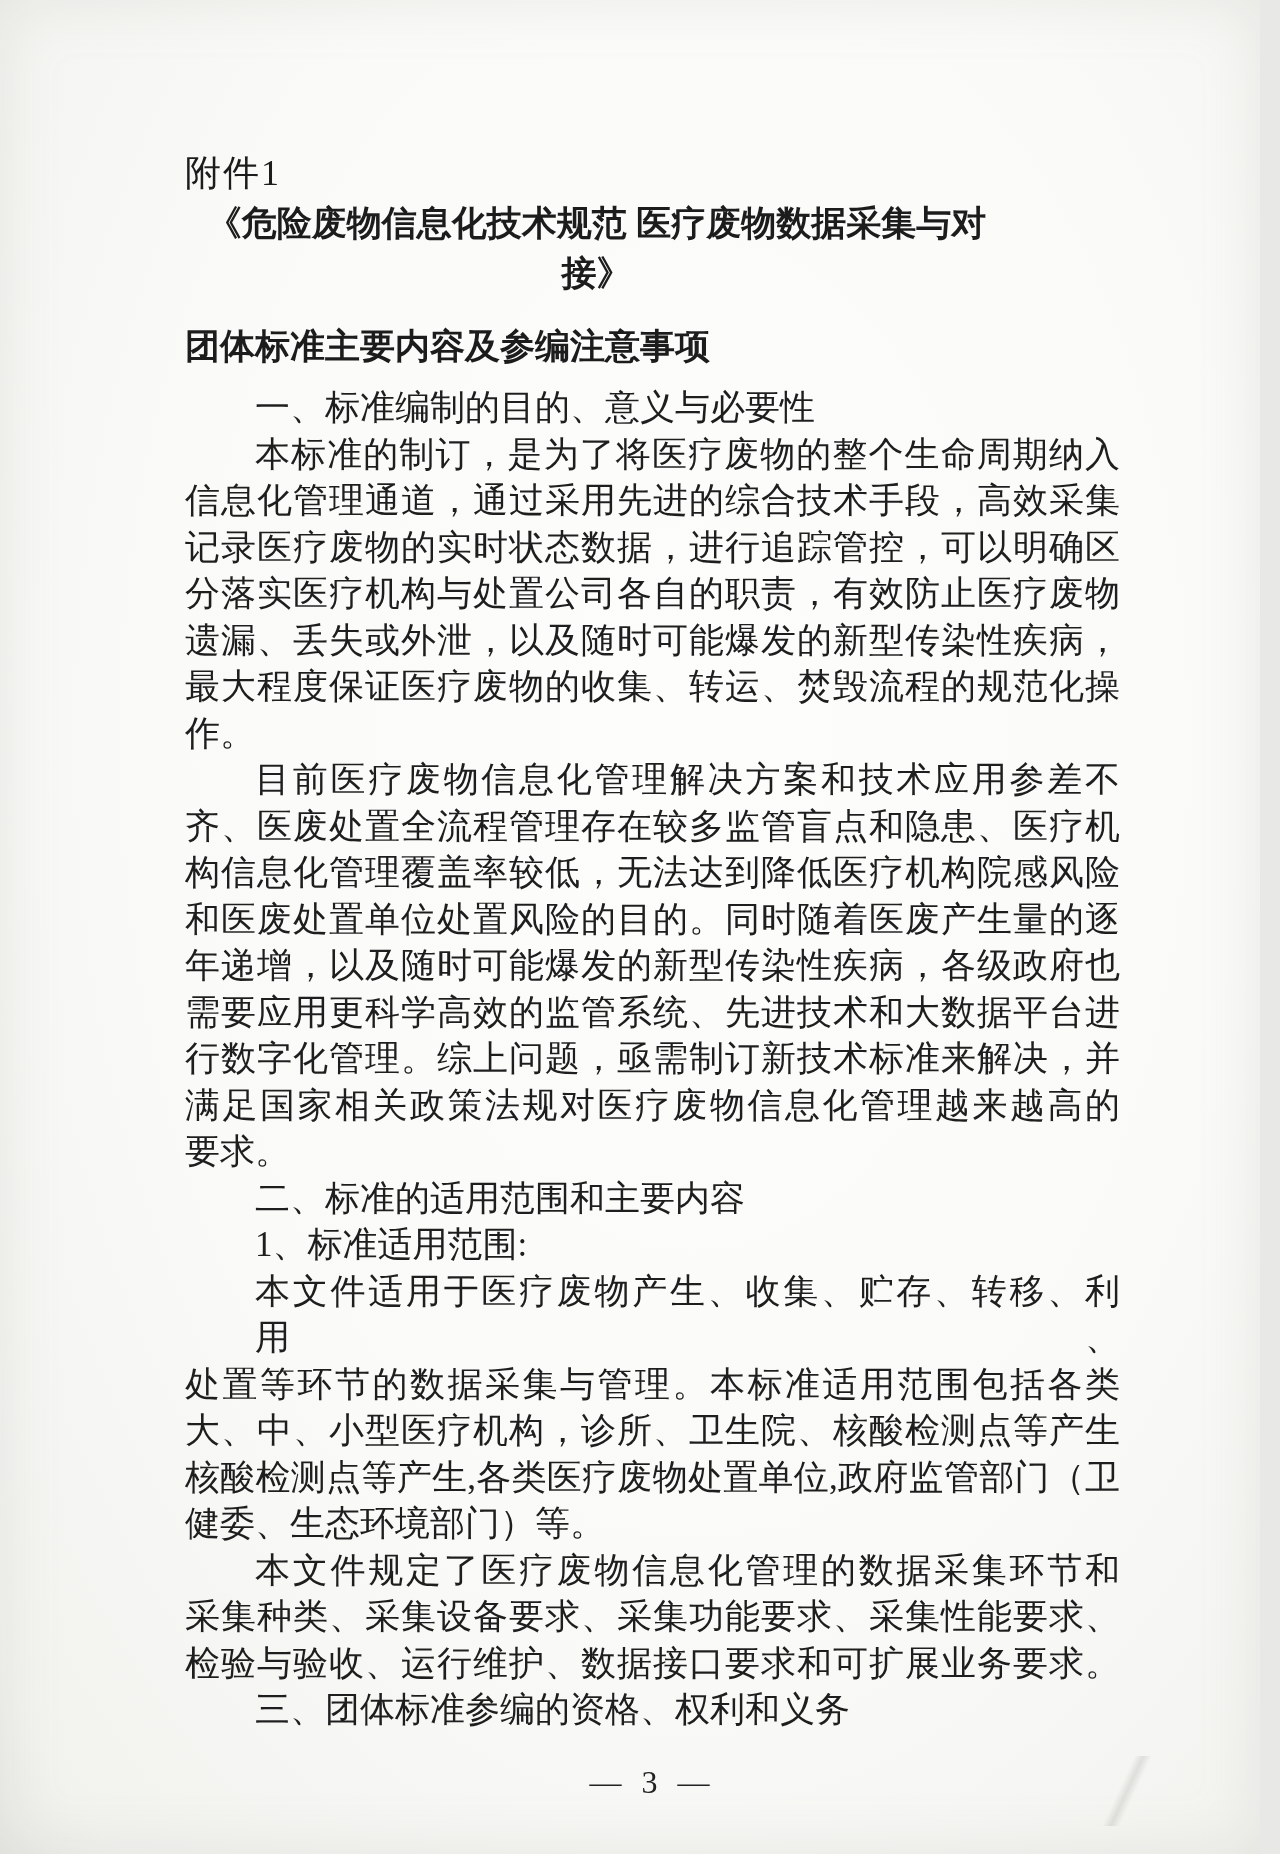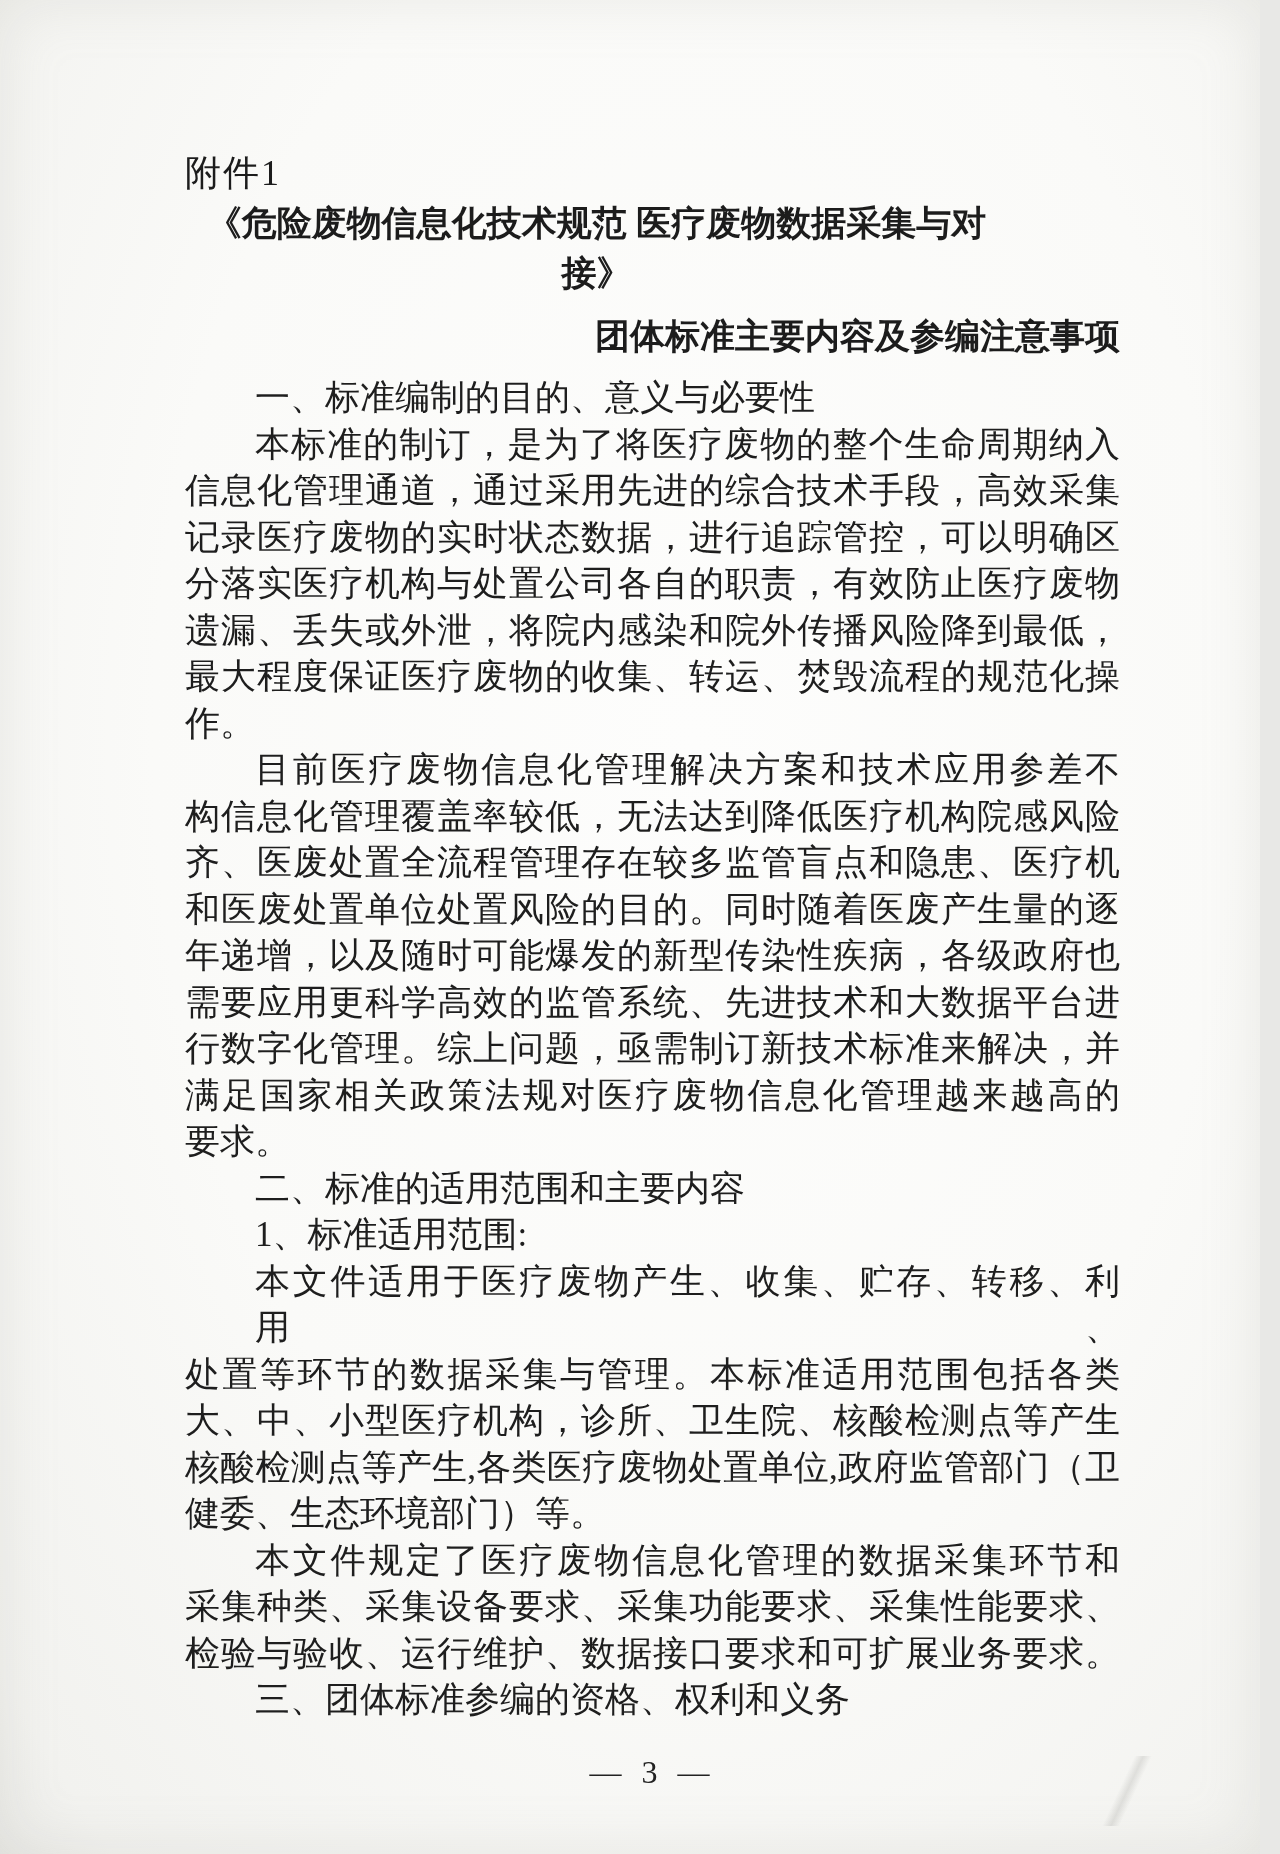--- a/index.html
+++ b/index.html
@@ -30,22 +30,22 @@
   }
   .title{
     padding-right:112px;
     text-align:center;
     font-weight:bold;
     font-size:35px;
     line-height:50px;
     font-family:"Liberation Sans","DejaVu Sans",sans-serif;
   }
   .subtitle{
-    margin-top:14px;
-    text-align:right;
+    margin-top:24px;
+    text-align:left;
     font-weight:bold;
     font-size:35px;
     line-height:48px;
     font-family:"Liberation Sans","DejaVu Sans",sans-serif;
   }
   .body-lines{
     margin-top:15px;
   }
   .bl{
     font-size:35px;
@@ -92,26 +92,26 @@
   <div class="content">
     <div class="attach">附件1</div>
     <div class="title">《危险废物信息化技术规范 医疗废物数据采集与对接》</div>
     <div class="subtitle">团体标准主要内容及参编注意事项</div>
     <div class="body-lines">
         <div class="bl ind">一、标准编制的目的、意义与必要性</div>
         <div class="bl ind jst">本标准的制订，是为了将医疗废物的整个生命周期纳入</div>
         <div class="bl jst">信息化管理通道，通过采用先进的综合技术手段，高效采集</div>
         <div class="bl jst">记录医疗废物的实时状态数据，进行追踪管控，可以明确区</div>
         <div class="bl jst">分落实医疗机构与处置公司各自的职责，有效防止医疗废物</div>
-        <div class="bl jst">遗漏、丢失或外泄，将院内感染和院外传播风险降到最低，</div>
+        <div class="bl jst">遗漏、丢失或外泄，以及随时可能爆发的新型传染性疾病，</div>
         <div class="bl jst">最大程度保证医疗废物的收集、转运、焚毁流程的规范化操</div>
         <div class="bl">作。</div>
         <div class="bl ind jst">目前医疗废物信息化管理解决方案和技术应用参差不</div>
+        <div class="bl jst">齐、医废处置全流程管理存在较多监管盲点和隐患、医疗机</div>
         <div class="bl jst">构信息化管理覆盖率较低，无法达到降低医疗机构院感风险</div>
-        <div class="bl jst">齐、医废处置全流程管理存在较多监管盲点和隐患、医疗机</div>
         <div class="bl jst">和医废处置单位处置风险的目的。同时随着医废产生量的逐</div>
         <div class="bl jst">年递增，以及随时可能爆发的新型传染性疾病，各级政府也</div>
         <div class="bl jst">需要应用更科学高效的监管系统、先进技术和大数据平台进</div>
         <div class="bl jst">行数字化管理。综上问题，亟需制订新技术标准来解决，并</div>
         <div class="bl jst">满足国家相关政策法规对医疗废物信息化管理越来越高的</div>
         <div class="bl">要求。</div>
         <div class="bl ind">二、标准的适用范围和主要内容</div>
         <div class="bl ind">1、标准适用范围:</div>
         <div class="bl ind jst">本文件适用于医疗废物产生、收集、贮存、转移、利用、</div>
         <div class="bl jst">处置等环节的数据采集与管理。本标准适用范围包括各类</div>

